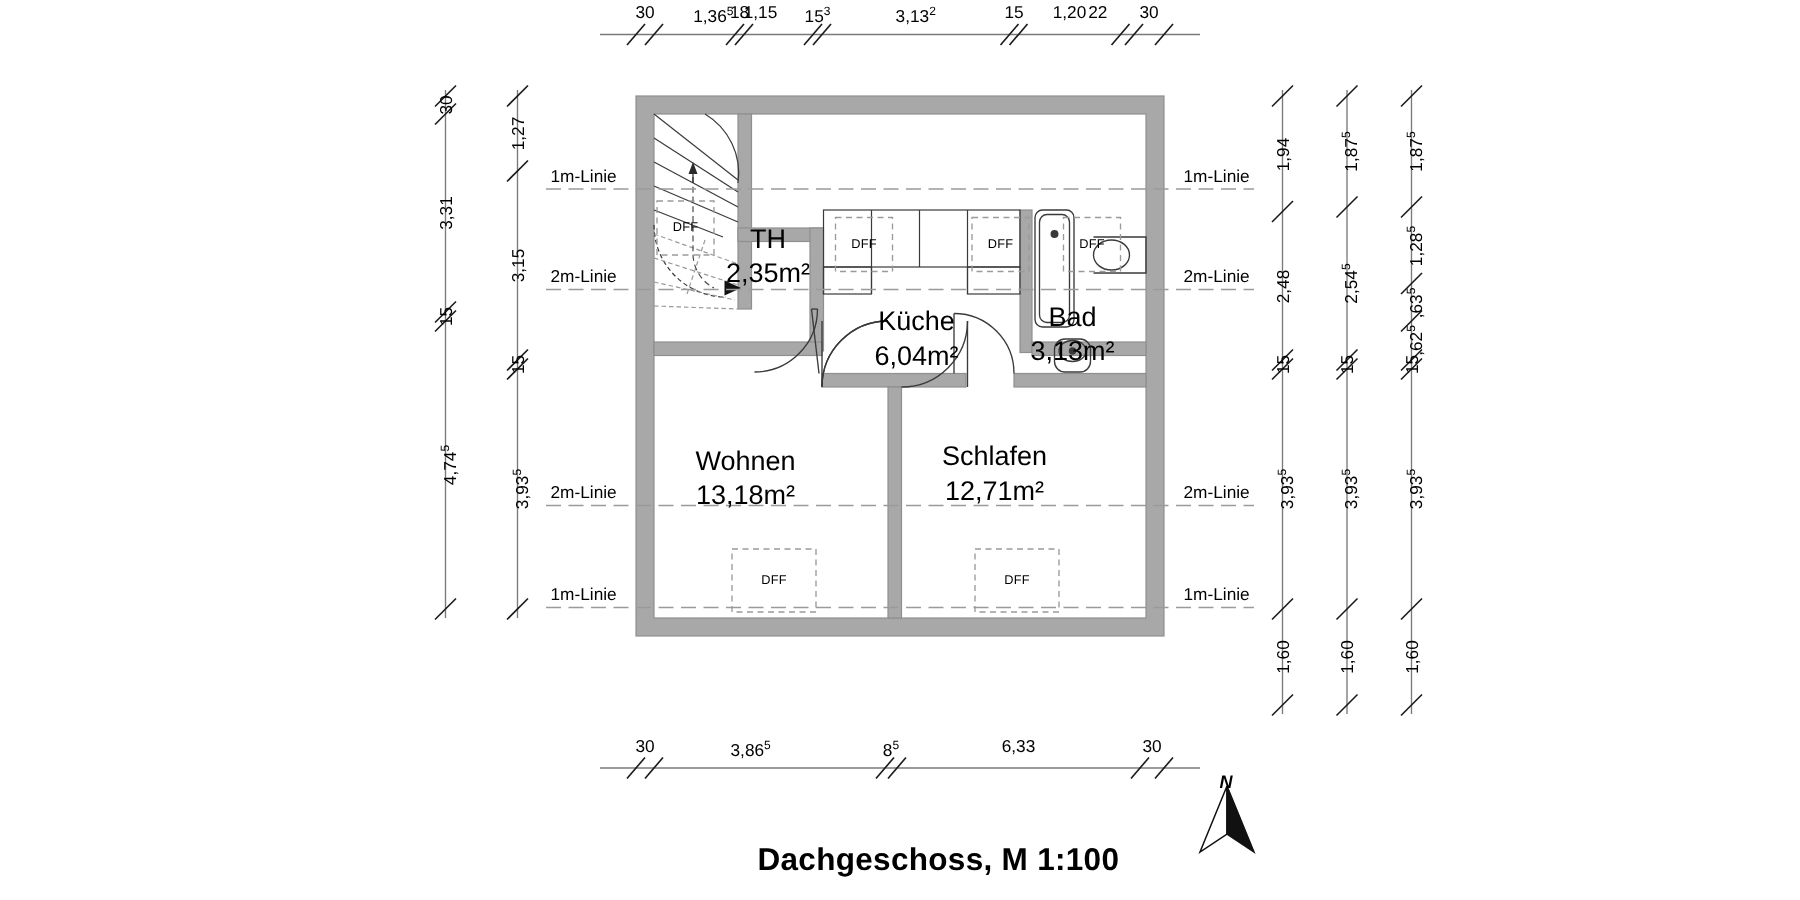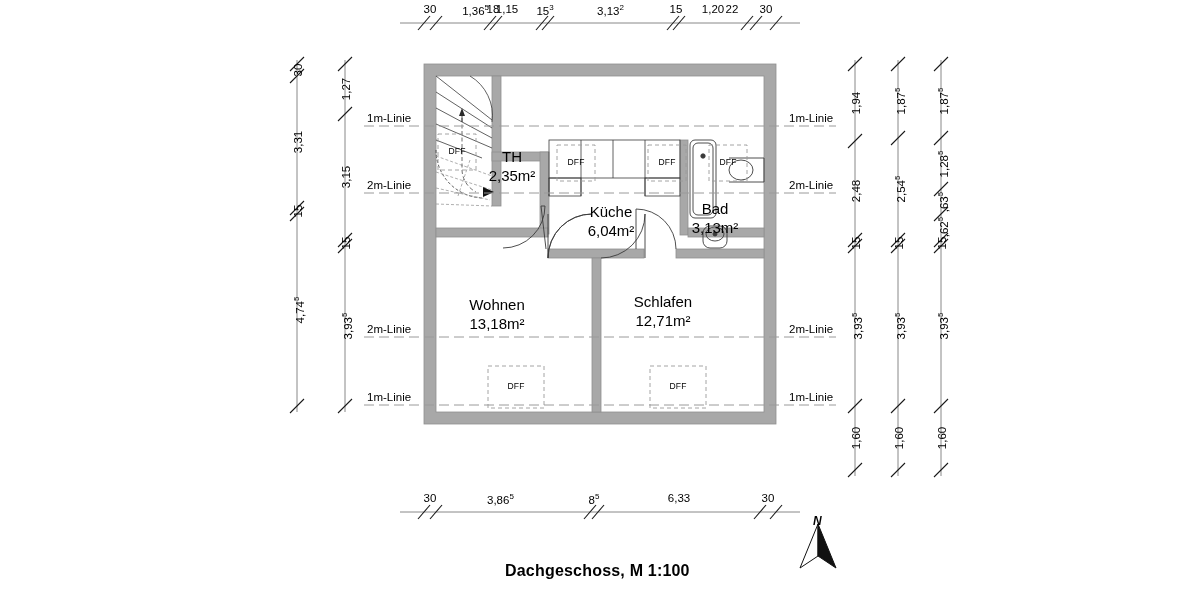--- a/index.html
+++ b/index.html
@@ -3,24 +3,24 @@
 <meta charset="utf-8">
 <style>
   html,body{margin:0;padding:0;background:#fff;}
   body{width:1200px;height:600px;position:relative;overflow:hidden;
        font-family:"Liberation Sans",sans-serif;color:#000;}
   #plan{position:absolute;left:0;top:0;width:1200px;height:600px;}
   .lbl{position:absolute;font-family:"Liberation Sans",sans-serif;color:#000;white-space:nowrap;}
   .dim{font-size:11.5px;}
   .dim .sup{font-size:8px;vertical-align:super;}
   .rot{transform-origin:0 0;transform:rotate(-90deg);}
-  .room{font-size:15px;text-align:center;line-height:1.25;}
+  .room{font-size:18px;text-align:center;line-height:1.25;}
   .mlinie{font-size:11.5px;}
   .dff{font-size:8.5px;letter-spacing:.2px;}
-  .title{font-size:16px;font-weight:bold;letter-spacing:.2px;}
+  .title{font-size:21px;font-weight:bold;letter-spacing:.2px;}
   .north{font-size:12px;font-style:italic;font-weight:bold;}
 </style>
 </head>
 <body>
 
 <svg id="plan" viewBox="0 0 1200 600">
   <defs>
     <g id="tickmark">
       <line x1="-6" y1="6" x2="6" y2="-6" stroke="#1a1a1a" stroke-width="1.1"></line>
     </g>

